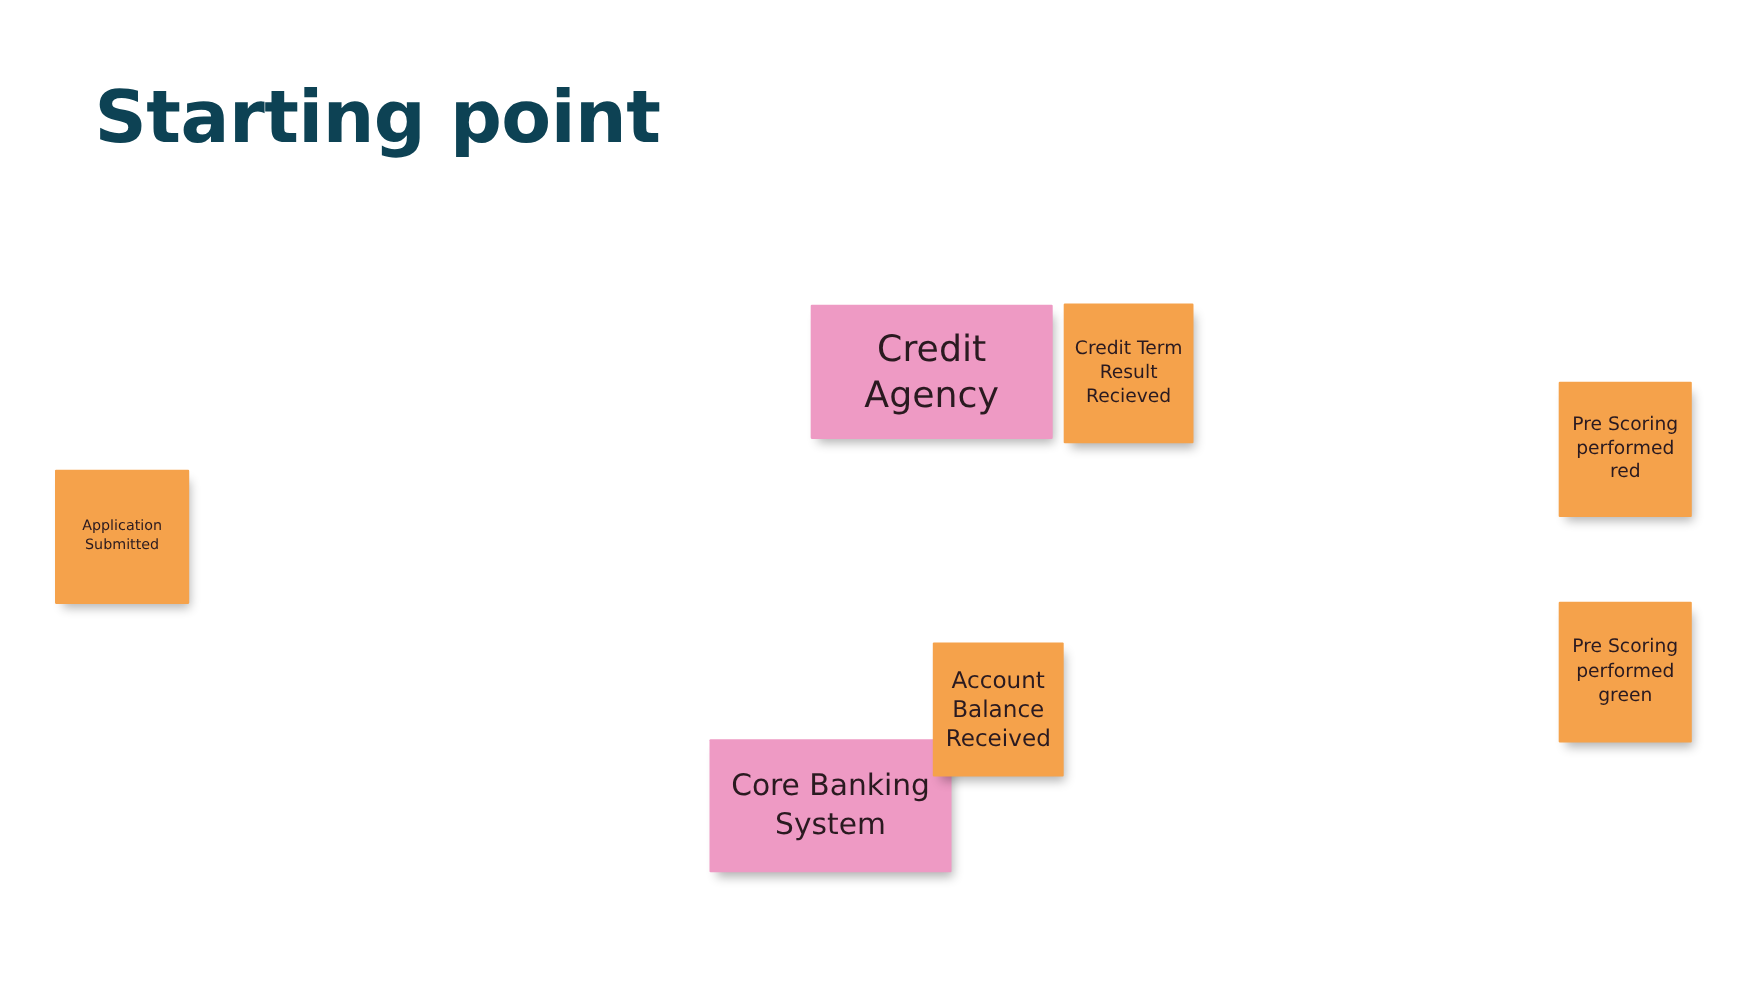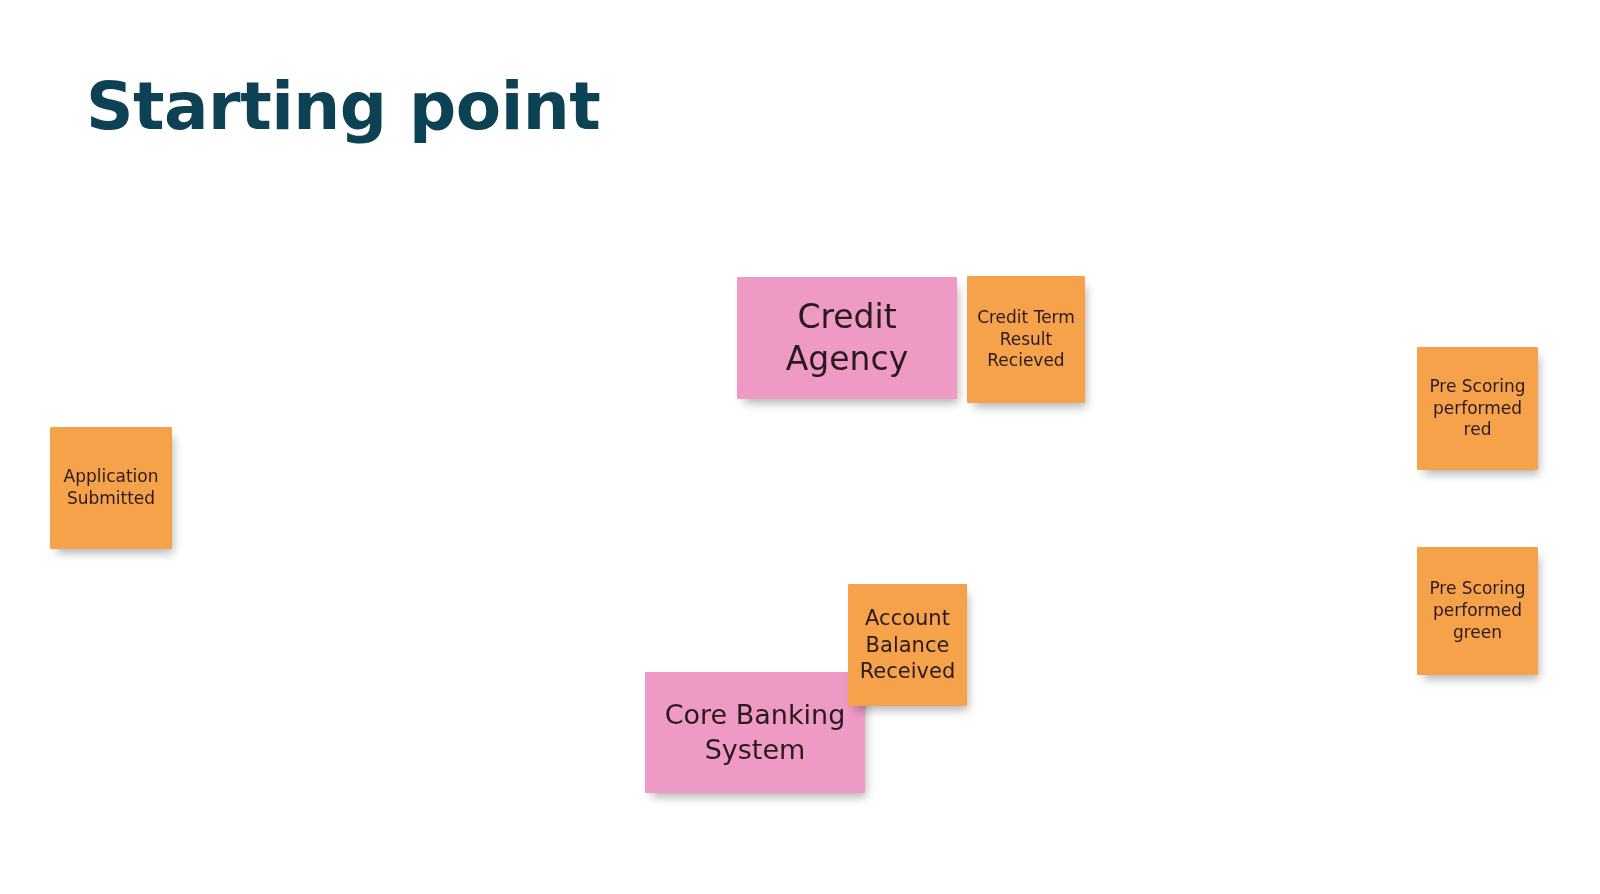--- a/index.html
+++ b/index.html
@@ -54,21 +54,21 @@
 
   .note-text {
     display: block;
     width: 100%;
     white-space: pre-line;
   }
 
   
   #note-application-submitted {
     left: 50px;  top: 427px;  width: 122px; height: 122px;
-    font-size: 17px;
+    font-size: 13px;
   }
   #note-credit-agency {
     left: 737px; top: 277px;  width: 220px; height: 122px;
     font-size: 33px;
     z-index: 1;
   }
   #note-credit-term-result {
     left: 967px; top: 276px;  width: 118px; height: 127px;
     font-size: 17px;
     z-index: 2;

